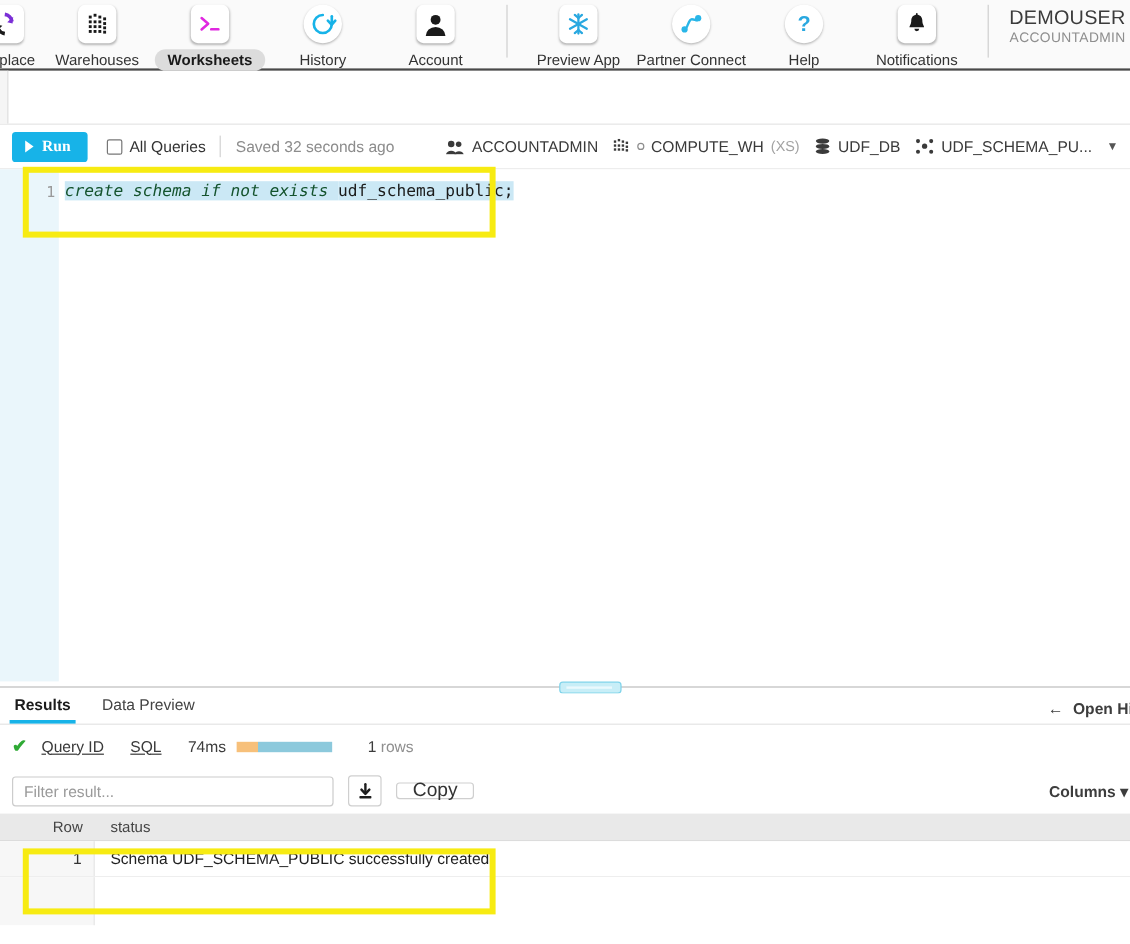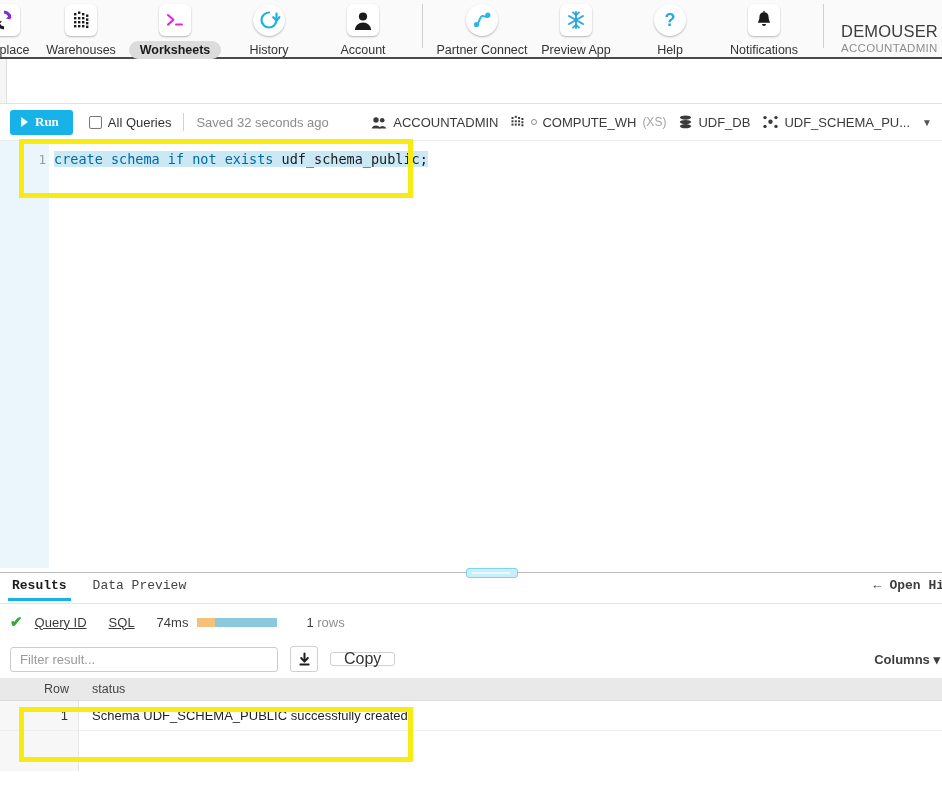--- a/index.html
+++ b/index.html
@@ -82,21 +82,22 @@
   }
   .nav-sep {
     width: 1px;
     height: 44px;
     background: #cfcfcf;
     margin: 4px 12px 0 12px;
   }
   .user-block {
     margin-left: auto;
     margin-right: 4px;
-    padding-top: 22px;
+    padding-top: 6px;
+    text-align: right;
   }
   .user-name {
     font-size: 16.5px;
     color: #3b3b3b;
     letter-spacing: .2px;
     line-height: 19px;
   }
   .user-role {
     font-size: 11.5px;
     color: #8e8e8e;
@@ -252,21 +253,21 @@
     top: 9px;
     left: -17px;
     width: 14px;
     text-align: right;
     color: #9a9a9a;
     font-family: "DejaVu Sans Mono", monospace;
     font-size: 12.5px;
     line-height: 19px;
   }
   .sel { background: #cbe8f5; }
-  .kw  { color: #0369a1; }
+  .kw  { color: #14532d; font-style: italic; }
   .idt { color: #1b1b1b; }
 
   
   .hl-box {
     position: absolute;
     border: 5px solid #f7eb12;
     box-sizing: border-box;
     pointer-events: none;
     z-index: 30;
   }
@@ -312,24 +313,23 @@
     top: 578px; left: 0;
     width: 942px;
     height: 209px;
     background: #ffffff;
   }
   .res-tabs {
     position: relative;
     height: 26px;
     border-bottom: 1px solid #e4e4e4;
     display: flex;
-    align-items: flex-start;
+    align-items: center;
     padding: 0 10px;
     box-sizing: border-box;
-    font-family: Liberation Mono, monospace;
   }
   .res-tab {
     font-size: 13px;
     color: #444;
     padding: 0 2px 7px 2px;
     margin-right: 22px;
     cursor: pointer;
     position: relative;
   }
   .res-tab.active {
@@ -586,45 +586,45 @@
             <circle cx="11" cy="7.5" r="4.1" fill="#1a1a1a"></circle>
             <path d="M2.8 21 a8.2 7.6 0 0 1 16.4 0 z" fill="#1a1a1a"></path>
           </svg>
         </div>
         <div class="nav-label">Account</div>
       </div>
 
       <div class="nav-sep"></div>
 
       <div class="nav-item">
-        <div class="nav-icon-box round">
-          <svg width="24" height="24" viewBox="0 0 24 24">
-            <path d="M6.5 16.5 C9 16.5 9.5 8 12.5 8 S17 10.5 18 7.5" fill="none" stroke="#29b6e8" stroke-width="2" stroke-linecap="round"></path>
-            <circle cx="6.5" cy="16.5" r="2.6" fill="#29b6e8"></circle>
-            <circle cx="17.8" cy="7.2" r="2.6" fill="#29b6e8"></circle>
-          </svg>
-        </div>
-        <div class="nav-label">Partner Connect</div>
-      </div>
-
-      <div class="nav-item">
         <div class="nav-icon-box">
           <svg width="22" height="22" viewBox="0 0 22 22">
             <g stroke="#29a8e0" stroke-width="1.9" stroke-linecap="round">
               <line x1="11" y1="3" x2="11" y2="19"></line>
               <line x1="4" y1="7" x2="18" y2="15"></line>
               <line x1="4" y1="15" x2="18" y2="7"></line>
               <line x1="8" y1="3.4" x2="11" y2="6"></line>
                 <line x1="14" y1="3.4" x2="11" y2="6"></line>
               <line x1="8" y1="18.6" x2="11" y2="16"></line>
                 <line x1="14" y1="18.6" x2="11" y2="16"></line>
             </g>
           </svg>
         </div>
         <div class="nav-label">Preview App</div>
+      </div>
+
+      <div class="nav-item">
+        <div class="nav-icon-box round">
+          <svg width="24" height="24" viewBox="0 0 24 24">
+            <path d="M6.5 16.5 C9 16.5 9.5 8 12.5 8 S17 10.5 18 7.5" fill="none" stroke="#29b6e8" stroke-width="2" stroke-linecap="round"></path>
+            <circle cx="6.5" cy="16.5" r="2.6" fill="#29b6e8"></circle>
+            <circle cx="17.8" cy="7.2" r="2.6" fill="#29b6e8"></circle>
+          </svg>
+        </div>
+        <div class="nav-label">Partner Connect</div>
       </div>
 
       <div class="nav-item">
         <div class="nav-icon-box round">
           <svg width="24" height="24" viewBox="0 0 24 24">
             <text x="12" y="18" font-family="Liberation Sans, sans-serif" font-size="18" font-weight="bold" fill="#29a8e0" text-anchor="middle">?</text>
           </svg>
         </div>
         <div class="nav-label">Help</div>
       </div>

